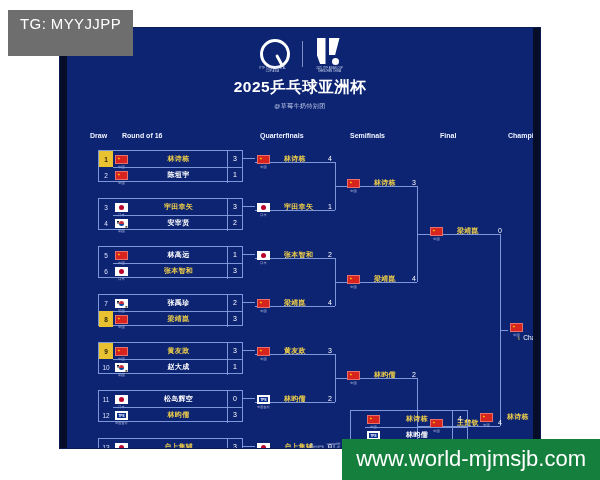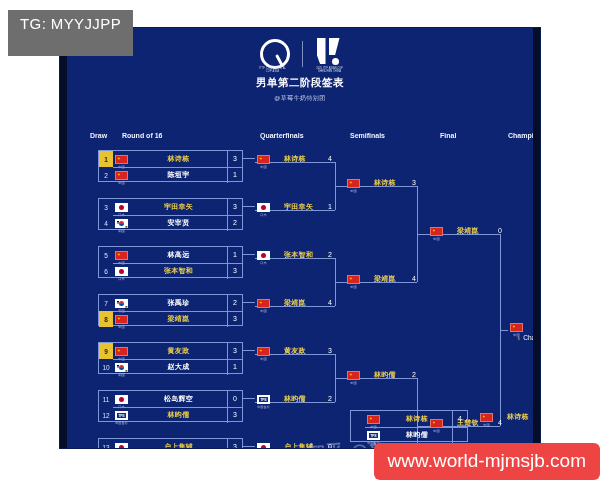--- a/index.html
+++ b/index.html
@@ -9,22 +9,22 @@
   }
   
   #tg-tag{
     position:absolute;left:8px;top:10px;z-index:40;
     background:#6e6e6e;color:#fff;font-size:15px;letter-spacing:.4px;
     padding:5px 12px 24px 12px;white-space:nowrap;
   }
   
   #url-bar{
     position:absolute;right:0;bottom:0;z-index:40;
-    background:#ef4444;color:#fff;font-size:19px;
-    padding:7px 14px 8px 14px;white-space:nowrap;border-radius:6px;
+    background:#15803d;color:#fff;font-size:22px;
+    padding:7px 14px 8px 14px;white-space:nowrap;
   }
   
   #poster{
     position:absolute;left:60px;top:28px;width:480px;height:420px;
     background:#0d2472;overflow:hidden;
     box-shadow:0 0 0 1px #0a1b54;
   }
   #poster:before{content:"";position:absolute;left:0;top:0;bottom:0;width:7px;background:#060d28;}
   #poster:after{content:"";position:absolute;right:0;top:0;bottom:0;width:7px;background:#060d28;}
 
@@ -144,21 +144,21 @@
         <div class="lbl">ITTF CONTINENTAL CUP ASIA</div>
       </div>
       <div class="logo-div"></div>
       <div class="logo-ac">
         <div class="b1"></div>
           <div class="b2"></div>
           <div class="b3"></div>
         <div class="lbl">2025 ITTF ASIAN CUP SHENZHEN CHINA</div>
       </div>
     </div>
-    <div class="subtitle-cn">男单第二阶段签表</div>
+    <div class="title-cn">2025乒乓球亚洲杯</div>
     <div class="tagline-cn">@草莓牛奶特别团</div>
   </div>
 
   <div class="colhdrs" id="colhdrs">
       <div class="colhdr" style="left: 30px;">Draw</div>
       <div class="colhdr" style="left: 62px;">Round of 16</div>
       <div class="colhdr" style="left: 200px;">Quarterfinals</div>
       <div class="colhdr" style="left: 290px;">Semifinals</div>
       <div class="colhdr" style="left: 380px;">Final</div>
       <div class="colhdr" style="left: 448px;">Champion</div>

